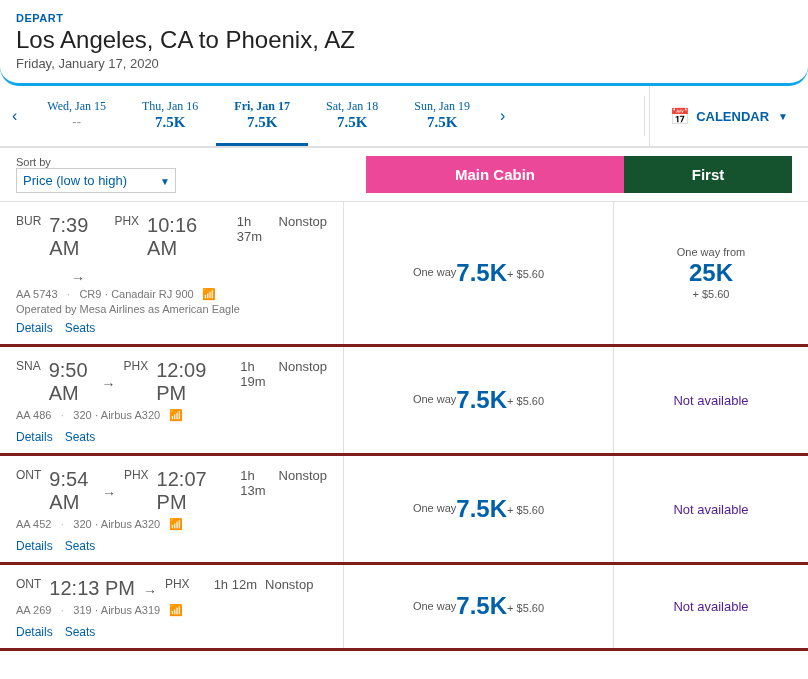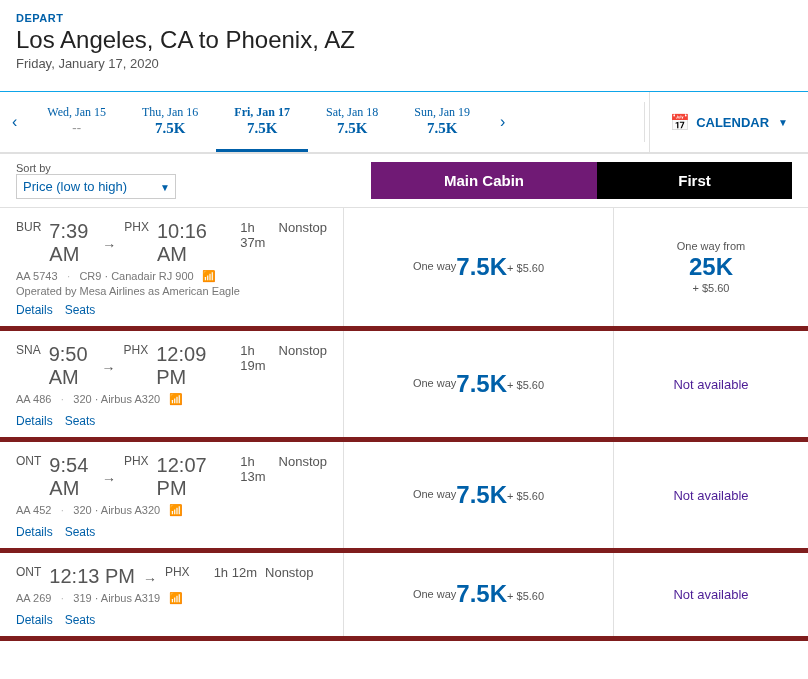--- a/index.html
+++ b/index.html
@@ -1,18 +1,18 @@
 <!DOCTYPE html>
 <html><head>
   <meta charset="utf-8">
   <style>
     * { box-sizing: border-box; margin: 0; padding: 0; }
     body { font-family: Arial, sans-serif; background: #fff; color: #333; font-size: 13px; width: 808px; }
 
-    .header { padding: 12px 16px 20px; border-bottom: 1px solid #0ea5e9; }
+    .header { padding: 12px 16px 12px; border-bottom: 3px solid #0ea5e9; border-radius: 19px; }
     .depart-label { color: #0060a9; font-size: 11px; font-weight: bold; letter-spacing: 0.5px; }
     .route-title { font-size: 24px; font-weight: 300; color: #222; margin: 2px 0; }
     .date-subtitle { font-size: 13px; color: #555; }
 
     .date-nav { display: flex; align-items: center; background: #fff; border-bottom: 2px solid #e0e0e0; padding: 0; }
     .date-nav-dates { display: flex; align-items: center; flex: 1; }
     .nav-arrow { padding: 0 12px; font-size: 16px; color: #0060a9; cursor: pointer; height: 60px; display: flex; align-items: center; border: none; background: none; }
     .date-item { text-align: center; padding: 8px 18px; cursor: pointer; border-bottom: 3px solid transparent; height: 60px; display: flex; flex-direction: column; justify-content: center; }
     .date-item.active { border-bottom: 3px solid #0060a9; }
     .date-item .day-label { font-size: 12px; color: #0060a9; }
@@ -24,25 +24,25 @@
     .calendar-icon { font-size: 16px; }
 
     .filters-row { display: flex; align-items: center; padding: 8px 16px; border-bottom: 1px solid #e0e0e0; gap: 12px; }
     .sort-group { display: flex; flex-direction: column; }
     .sort-label { font-size: 11px; color: #555; }
     .sort-select { border: 1px solid #ccc; padding: 4px 24px 4px 6px; font-size: 13px; color: #0060a9; background: #fff; appearance: none; cursor: pointer; min-width: 160px; position: relative; }
     .sort-wrapper { position: relative; display: inline-block; }
     .sort-wrapper::after { content: "▼"; position: absolute; right: 6px; top: 50%; transform: translateY(-50%); color: #0060a9; font-size: 10px; pointer-events: none; }
     .cabin-headers { display: flex; margin-left: auto; gap: 0; }
     .cabin-header-btn { padding: 10px 0; text-align: center; font-weight: bold; font-size: 15px; color: #fff; cursor: pointer; }
-    .cabin-header-main { background: #701a75; width: 226px; }
-    .cabin-header-first { background: #000000; width: 195px; }
+    .cabin-header-main { background: #ec4899; width: 258px; }
+    .cabin-header-first { background: #14532d; width: 168px; }
 
     .flight-list { }
-    .flight-row { display: flex; align-items: stretch; border-bottom: 5px solid #7f1d1d; padding: 0; }
+    .flight-row { display: flex; align-items: stretch; border-bottom: 3px solid #7f1d1d; padding: 0; }
     .flight-info { flex: 1; padding: 12px 16px 0; }
     .flight-time { font-size: 20px; font-weight: 300; }
     .arrow-icon { color: #555; font-size: 14px; }
     .flight-airport-row { display: flex; gap: 8px; font-size: 12px; color: #555; margin-bottom: 4px; }
     .flight-meta { font-size: 11px; color: #777; margin: 2px 0; }
     .flight-meta span { margin-right: 6px; }
     .wifi-icon { font-size: 11px; }
     .flight-links { display: flex; gap: 12px; padding: 6px 0 8px; }
     .flight-link { color: #0060a9; font-size: 12px; cursor: pointer; text-decoration: none; border-bottom: 1px solid transparent; }
     .operated-by { font-size: 11px; color: #777; }
@@ -121,21 +121,21 @@
       <div class="cabin-header-btn cabin-header-main">Main Cabin</div>
       <div class="cabin-header-btn cabin-header-first">First</div>
     </div>
   </div>
 
   <div class="flight-list" id="flight-list-container">
       <div class="flight-row">
     <div class="flight-info">
       <div class="flight-airport-row">
         <span>BUR</span>
-        <span style="display:flex; align-items:center; gap:8px;">
+        <span style="display:flex; align-items:center; gap:8px;flex-direction:column;">
           <span class="flight-time" style="font-size:20px; font-weight:300;">7:39 AM</span>
           <span class="arrow-icon">→</span>
         </span>
         <span>PHX</span>
         <span class="flight-time" style="font-size:20px; font-weight:300;">10:16 AM</span>
         <span style="font-size:13px; color:#555; margin-left:16px;">1h 37m</span>
         <span style="font-size:13px; color:#555;">Nonstop</span>
       </div>
       <div class="flight-meta">
         <span>AA 5743</span>

